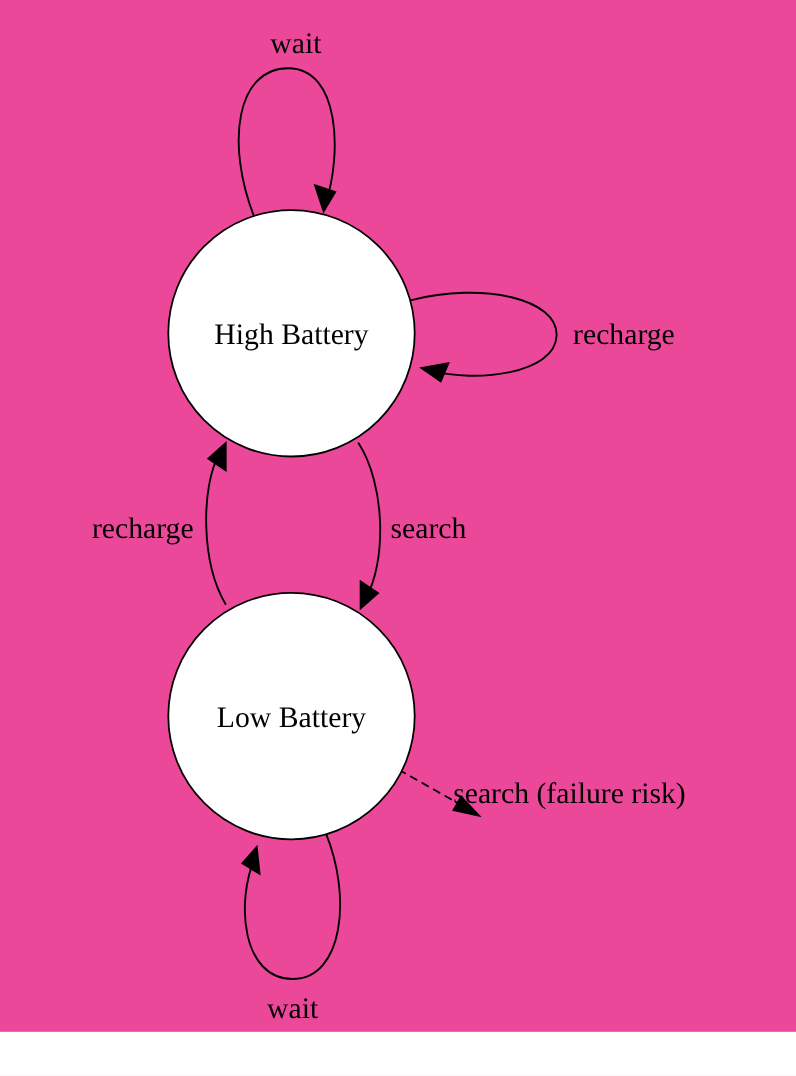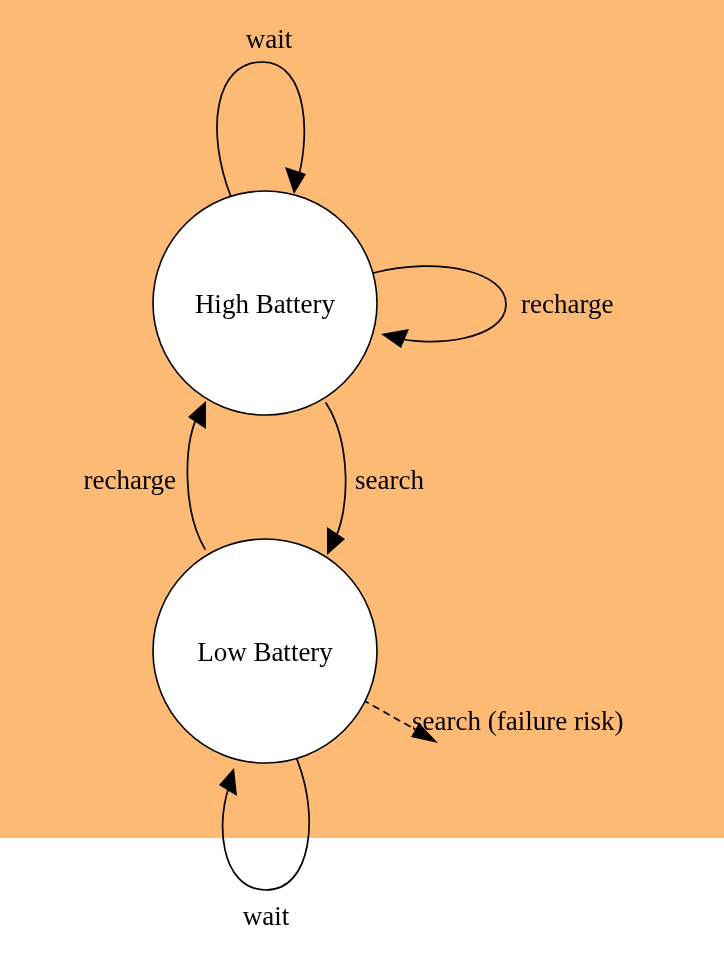--- a/index.html
+++ b/index.html
@@ -9,22 +9,22 @@
   }
   body {
     width: 724px;
     height: 978px;
     font-family: "Liberation Serif", "DejaVu Serif", serif;
     overflow: hidden;
   }
   #diagram-root {
     position: relative;
     width: 724px;
-    height: 838px;
-    background: #fdba74;
+    height: 938px;
+    background: #ec4899;
   }
   svg#graph {
     position: absolute;
     top: 0;
     left: 0;
     width: 724px;
     height: 978px;
     display: block;
   }
   .node-circle {

